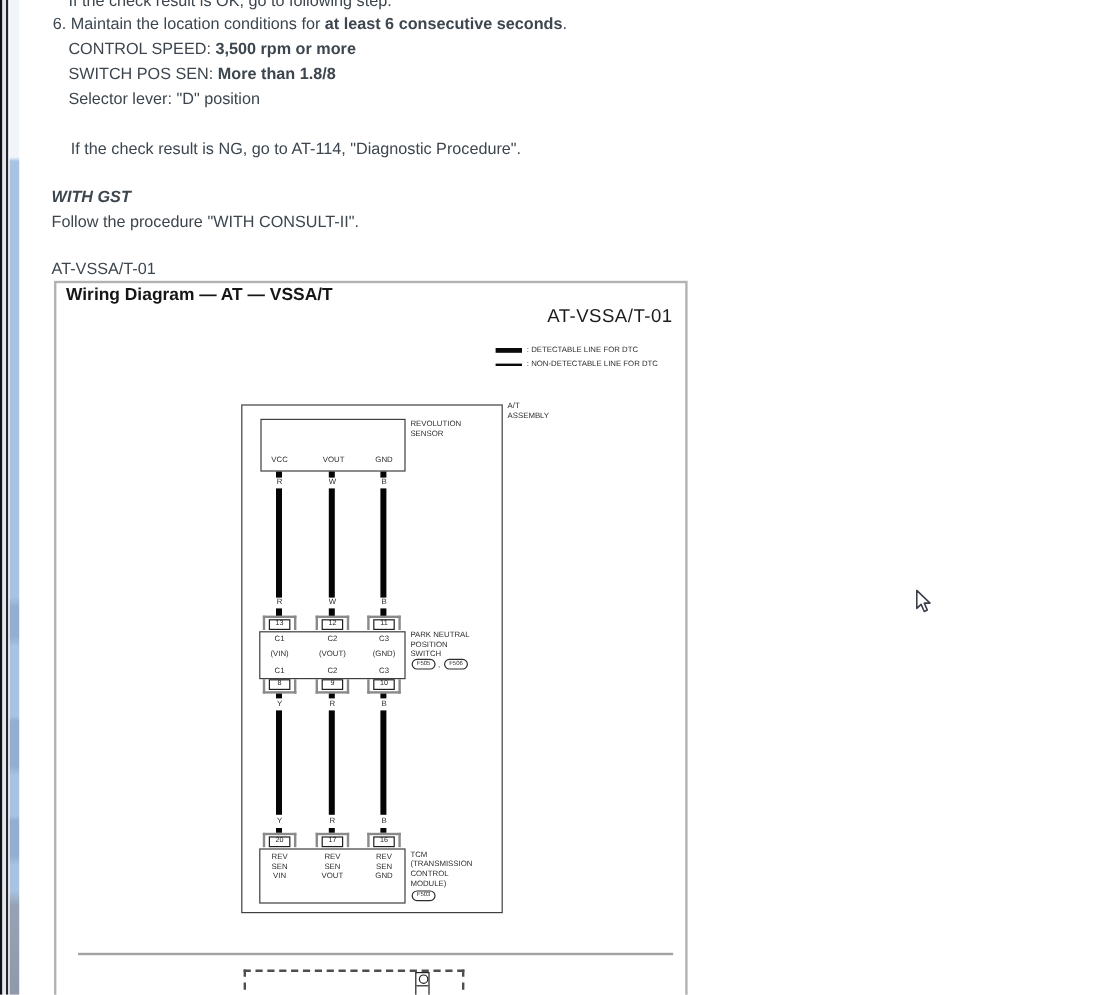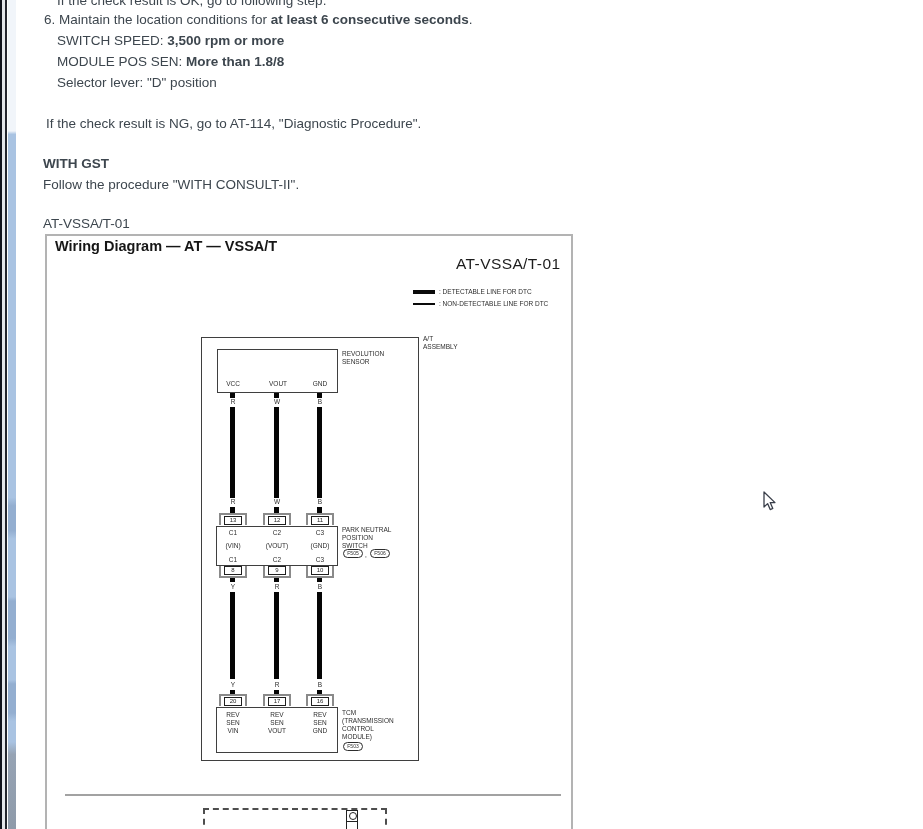--- a/index.html
+++ b/index.html
@@ -63,31 +63,31 @@
   <div class="abs" id="scroll-strip"></div>
 
   <div class="bodyline" style="left:57px;top:-7px;">If the check result is OK, go to following step.</div>
 
   <div class="bodyline" style="left:44px;top:12px;">
     <span>6.</span>
     <span>Maintain the location conditions for </span><span class="b">at least 6 consecutive seconds</span><span>.</span>
   </div>
 
   <div class="bodyline" style="left:57px;top:33px;">
-    <span>SWITCH SPEED: </span><span class="b">3,500 rpm or more</span>
+    <span>CONTROL SPEED: </span><span class="b">3,500 rpm or more</span>
   </div>
 
   <div class="bodyline" style="left:57px;top:54px;">
-    <span>MODULE POS SEN: </span><span class="b">More than 1.8/8</span>
+    <span>SWITCH POS SEN: </span><span class="b">More than 1.8/8</span>
   </div>
 
   <div class="bodyline" style="left:57px;top:75px;">Selector lever: "D" position</div>
-  <div class="bodyline" style="left:46px;top:116px;text-align:center;">If the check result is NG, go to AT-114, "Diagnostic Procedure".</div>
-
-  <div class="bodyline b" style="left:43px;top:156px;">WITH GST</div>
+  <div class="bodyline" style="left:59px;top:116px;text-align:center;">If the check result is NG, go to AT-114, "Diagnostic Procedure".</div>
+
+  <div class="bodyline b" style="left:43px;top:156px;font-style:italic;">WITH GST</div>
   <div class="bodyline" style="left:43px;top:177px;">Follow the procedure "WITH CONSULT-II".</div>
 
   <div class="bodyline" style="left:43px;top:216px;">AT-VSSA/T-01</div>
 
   <div class="abs" id="page-box"></div>
   <div class="abs" id="diagram-title">Wiring Diagram — AT — VSSA/T</div>
   <div class="abs" id="diagram-code">AT-VSSA/T-01</div>
 
   <div class="legend-bar" style="left:413px;top:290px;width:22px;height:4px;"></div>
   <div class="dtext" style="left:439px;top:288px;">: DETECTABLE LINE FOR DTC</div>

